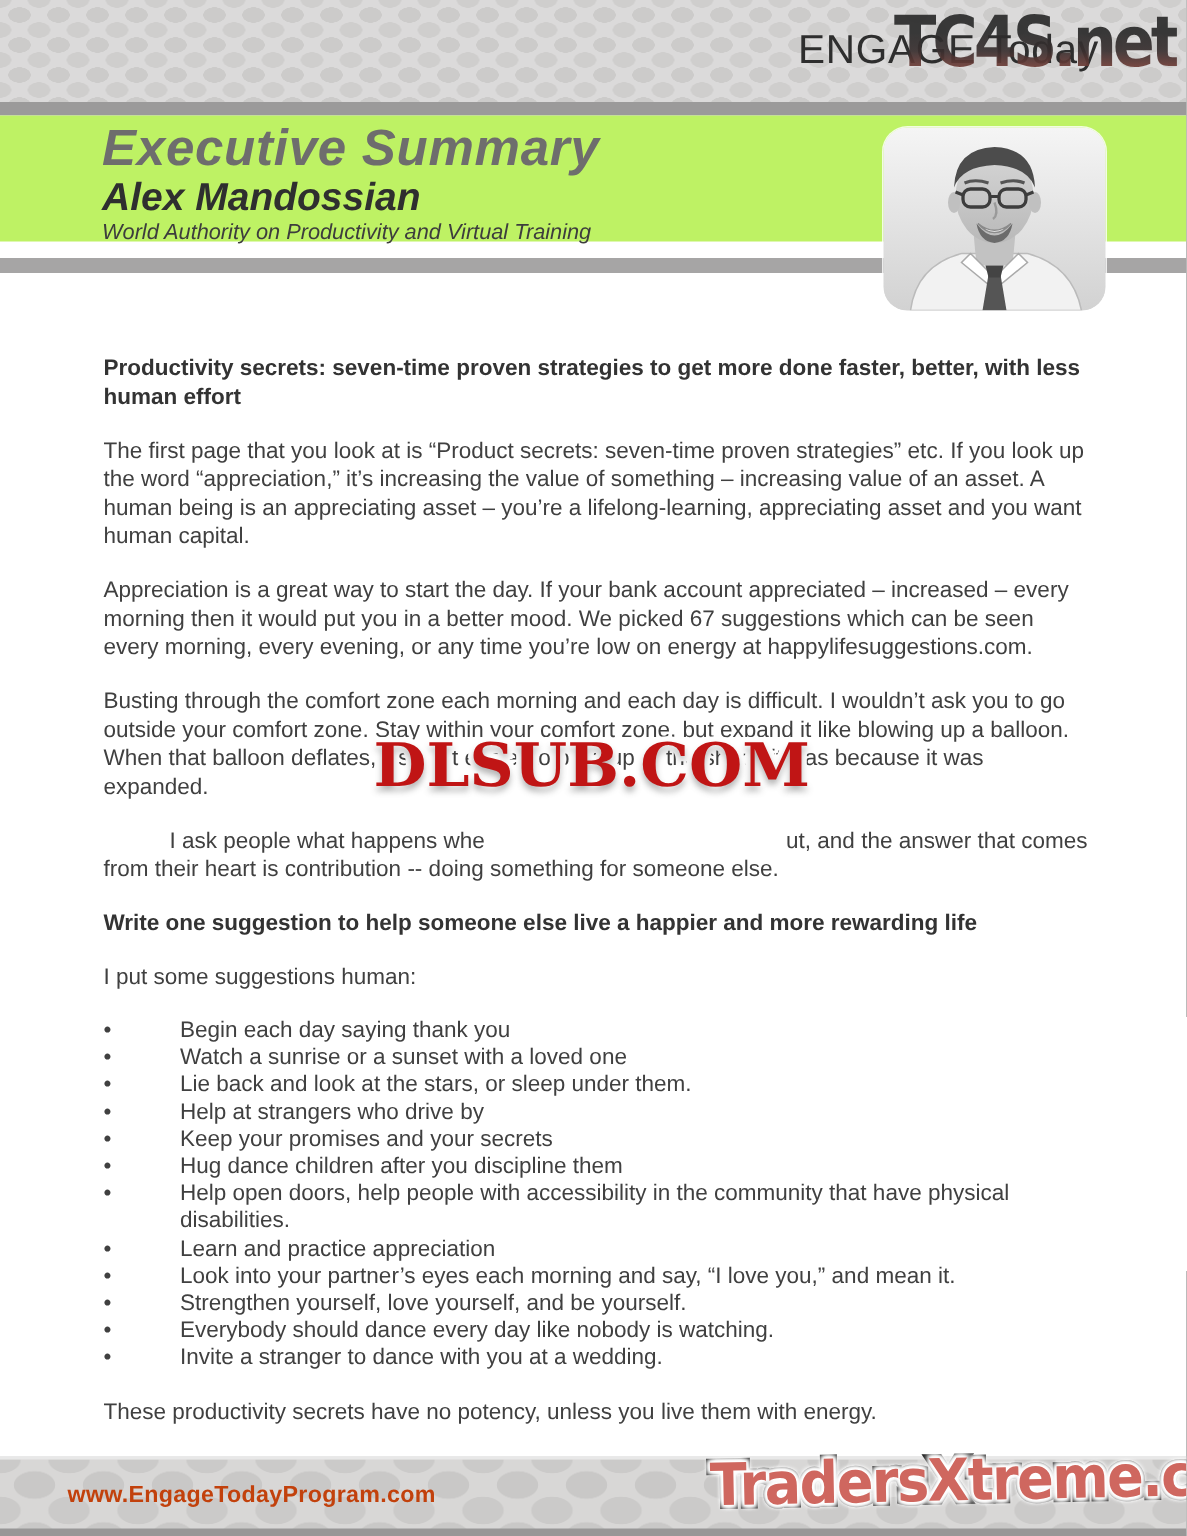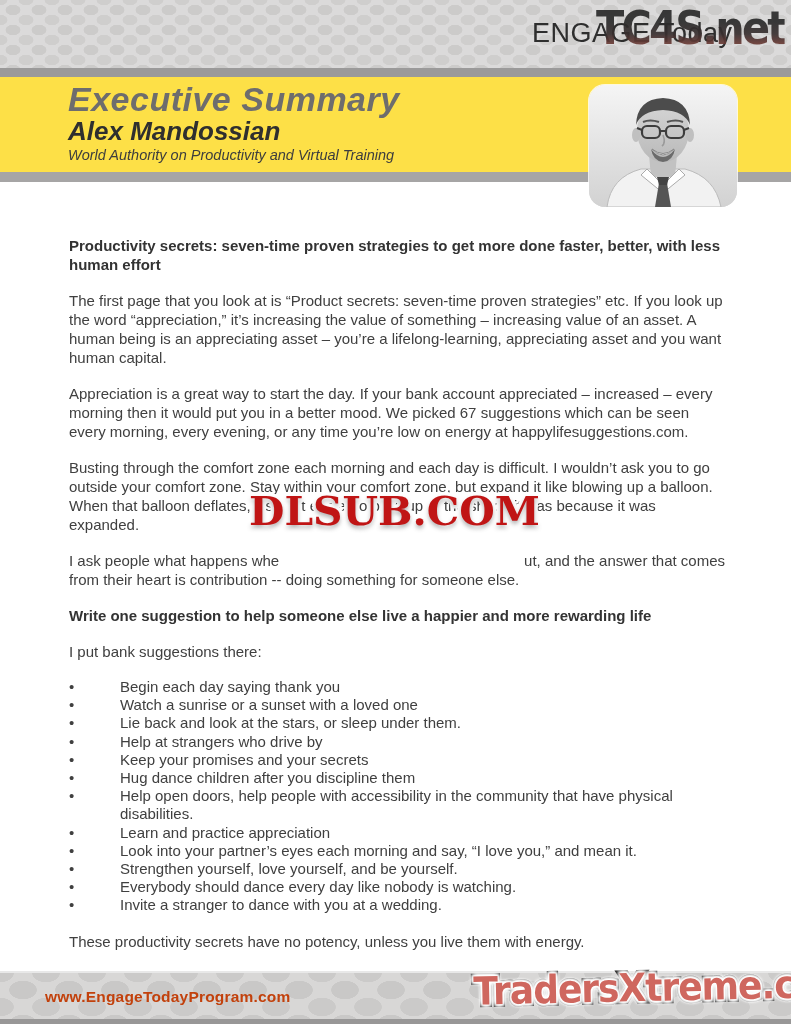--- a/index.html
+++ b/index.html
@@ -28,21 +28,21 @@
     position:absolute;left:596px;top:0px;
     font-family:"DejaVu Sans",sans-serif;font-weight:700;
     font-size:45px;letter-spacing:-3px;white-space:nowrap;
     transform:scale(.92,1.04);transform-origin:left top;
     background:linear-gradient(to bottom,#2b2b2b 40%,#3a3030 62%,#84423a 88%,#8f4a40 100%);
     -webkit-background-clip:text;background-clip:text;color:transparent;
     opacity:.92;
   }
   .bar1{position:absolute;left:0;top:68px;width:791px;height:9px;background:#9b9a9a;}
   
-  .banner{position:absolute;left:0;top:77px;width:791px;height:95px;background:#fde047;}
+  .banner{position:absolute;left:0;top:77px;width:791px;height:84px;background:#bef264;}
   .banner-title{
     position:absolute;left:68px;top:3px;
     font-style:italic;font-weight:700;font-size:34px;color:#6e6d6d;letter-spacing:.5px;
   }
   .banner-author{
     position:absolute;left:68px;top:39px;
     font-style:italic;font-weight:700;font-size:26px;color:#2f2f2f;
   }
   .banner-tagline{
     position:absolute;left:68px;top:70px;
@@ -57,21 +57,21 @@
     box-shadow:0 0 0 1px rgba(255,255,255,.8);
   }
   .portrait svg{display:block;}
   
   .content{
     position:absolute;left:69px;top:236px;width:656px;
     font-size:15px;line-height:19px;color:#404040;
   }
   .content p{margin:0 0 17px 0;}
   .content .bold-head{font-weight:700;color:#333;}
-  .p4-line1{display:flex;justify-content:center;white-space:nowrap;}
+  .p4-line1{display:flex;justify-content:center;white-space:nowrap;margin-left:44px;}
   .p4-gap{flex:1;}
   .bullets{margin:0 0 17px 0;}
   .bullet-row{display:flex;line-height:18.2px;}
   .bullet-dot{width:51px;flex:0 0 51px;}
   
   .dlsub-watermark{
     position:absolute;left:249px;top:487px;
     font-family:"DejaVu Serif","Liberation Serif",serif;
     font-weight:700;font-size:40px;letter-spacing:0px;white-space:nowrap;
     color:#c01515;
@@ -178,21 +178,21 @@
     <p>Busting through the comfort zone each morning and each day is difficult. I wouldn’t ask you to go outside your comfort zone. Stay within your comfort zone, but expand it like blowing up a balloon. When that balloon deflates, it’s a lot easier to blow up to the shape it was because it was expanded.</p>
     <p>
       <span class="p4-line1">
         <span>I ask people what happens whe</span>
         <span class="p4-gap"></span>
         <span>ut, and the answer that comes</span>
       </span>
       <span>from their heart is contribution -- doing something for someone else.</span>
     </p>
     <p class="bold-head">Write one suggestion to help someone else live a happier and more rewarding life</p>
-    <p>I put bank suggestions there:</p>
+    <p>I put some suggestions human:</p>
 
     <div class="bullets">
         <div class="bullet-row">
         <span class="bullet-dot">•</span>
         <span class="bullet-text">Begin each day saying thank you</span>
       </div>
         <div class="bullet-row">
         <span class="bullet-dot">•</span>
         <span class="bullet-text">Watch a sunrise or a sunset with a loved one</span>
       </div>

